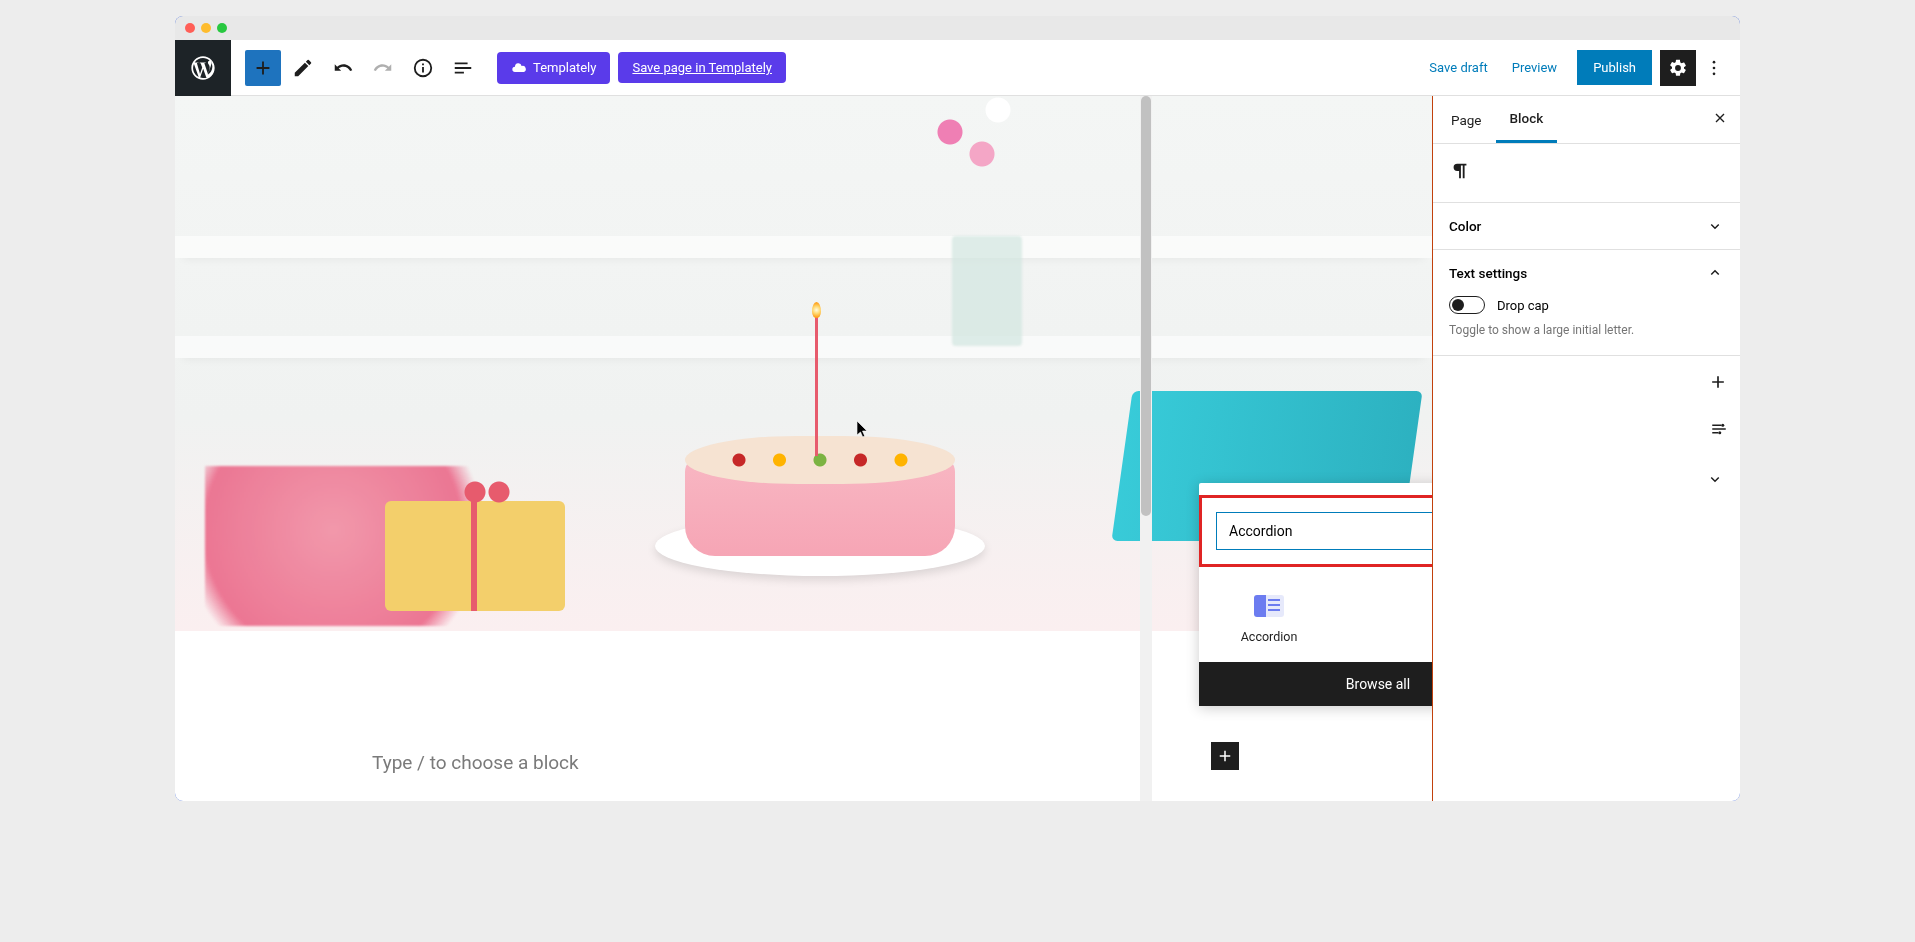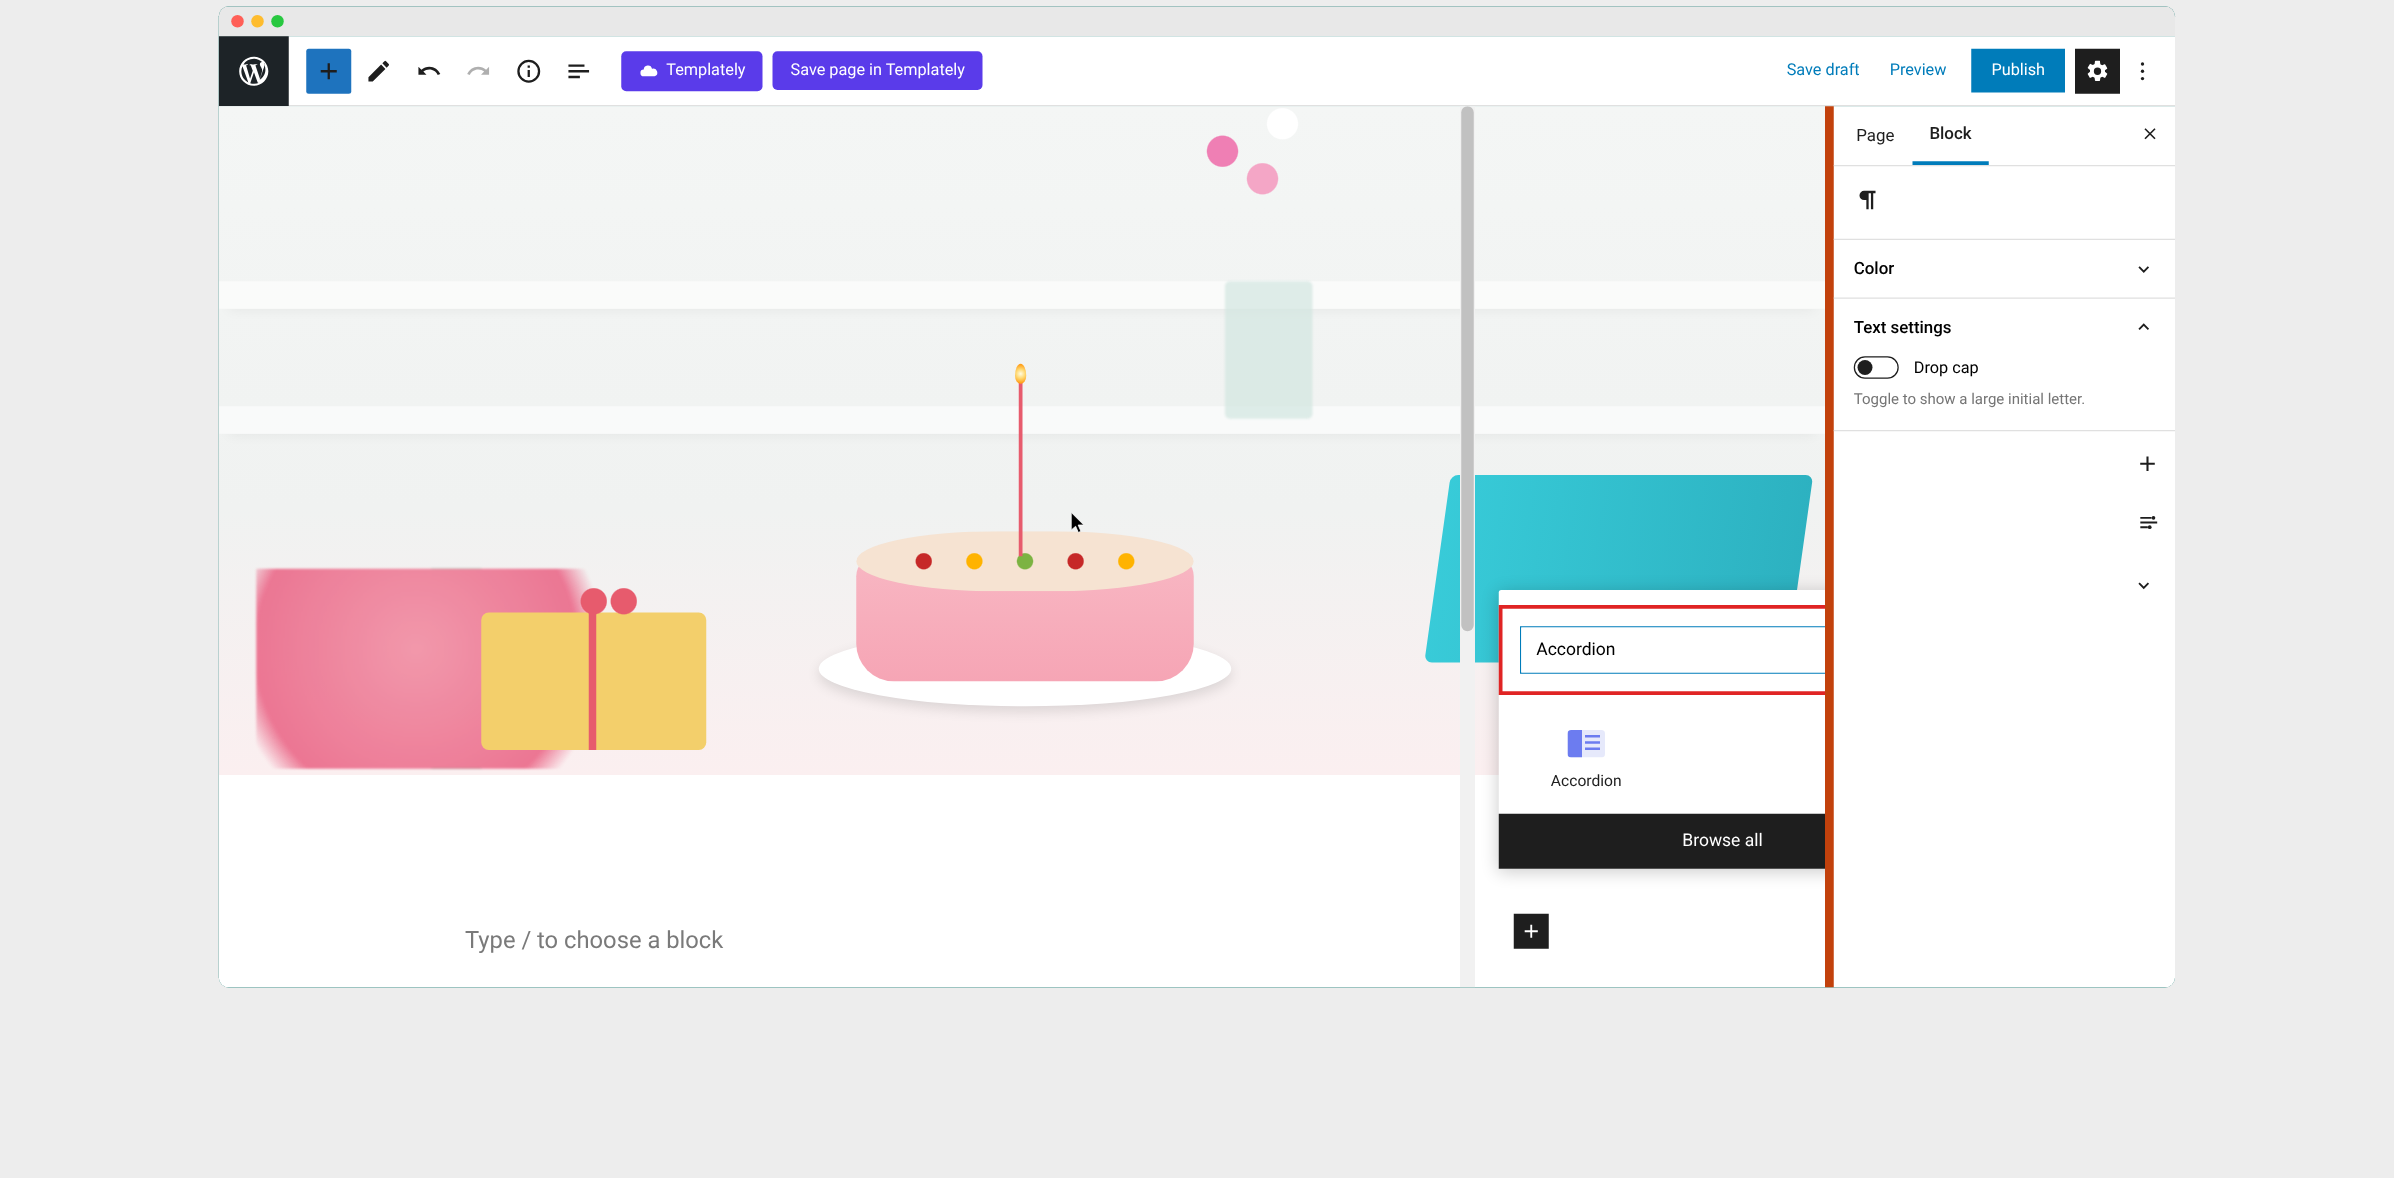--- a/index.html
+++ b/index.html
@@ -1,36 +1,36 @@
 <!DOCTYPE html>
 <html><head>
 <meta charset="utf-8">
 <style>
 * { margin: 0; padding: 0; box-sizing: border-box; font-family: -apple-system, BlinkMacSystemFont, "Segoe UI", Roboto, sans-serif; }
 body { background: #ededed; overflow: hidden; }
 
-.app-window { width: 1565px; height: 785px; background: #0f766e; border-radius: 8px; overflow: hidden; position: relative; margin: 5px auto; }
+.app-window { width: 1565px; height: 785px; background: #1d4ed8; border-radius: 8px; overflow: hidden; position: relative; margin: 16px auto; }
 
 .mac-titlebar { height: 24px; background: #e8e8e8; display: flex; align-items: center; padding: 0 10px; gap: 6px; }
 .mac-dot { width: 10px; height: 10px; border-radius: 50%; }
 .mac-red { background: #ff5f57; }
 .mac-yellow { background: #febc2e; }
 .mac-green { background: #28c840; }
 
 .top-toolbar { height: 56px; display: flex; align-items: center; padding: 0 8px; background: #fff; border-bottom: 1px solid #e0e0e0; }
 .wp-logo { width: 56px; height: 56px; background: #1d2327; display: flex; align-items: center; justify-content: center; margin-left: -8px; margin-right: 12px; }
 .wp-logo svg { width: 28px; height: 28px; fill: #fff; }
 
 .icon-btn { width: 36px; height: 36px; display: flex; align-items: center; justify-content: center; border: none; background: transparent; cursor: pointer; border-radius: 2px; margin: 0 2px; }
 .add-block-btn { background: #1e73be; color: #fff; }
 .add-block-btn svg { fill: #fff; }
 .icon-btn svg { width: 22px; height: 22px; fill: #1e1e1e; }
 
 .templately-btn { background: #5a3bea; color: #fff; border: none; padding: 8px 14px; border-radius: 4px; font-size: 13px; margin-left: 14px; cursor: pointer; display: flex; align-items: center; gap: 6px; }
-.save-templately-btn { background: #5a3bea; color: #fff; border: none; padding: 8px 14px; border-radius: 4px; font-size: 13px; margin-left: 8px; cursor: pointer; }
+.save-templately-btn { background: #5a3bea; color: #fff; border: none; padding: 8px 14px; border-radius: 4px; font-size: 13px; margin-left: 8px; cursor: pointer; text-decoration: underline; }
 
 .toolbar-spacer { flex: 1; }
 
 .text-link { color: #007cba; background: none; border: none; font-size: 13px; cursor: pointer; padding: 8px 12px; }
 .publish-btn { background: #007cba; color: #fff; border: none; padding: 10px 16px; font-size: 13px; cursor: pointer; margin: 0 8px; }
 .settings-btn { background: #1e1e1e; width: 36px; height: 36px; display:flex; align-items:center; justify-content:center; cursor:pointer; }
 .settings-btn svg { fill: #fff; width: 20px; height: 20px; }
 .more-btn { width: 36px; height: 36px; background: none; border: none; cursor: pointer; display:flex; align-items:center; justify-content:center; }
 
 .main-area { display: flex; height: calc(100% - 80px); }
@@ -64,21 +64,21 @@
 .inserter-card { width: 112px; text-align: center; padding: 10px 4px; cursor: pointer; border-radius:2px; }
 .inserter-card .blk-icon { width: 30px; height: 22px; margin: 0 auto 12px; background: linear-gradient(90deg,#6c7cf0 0 40%, transparent 40%), #e6e9fb; border-radius:3px; position:relative;}
 .inserter-card .blk-icon::after{content:"";position:absolute;right:4px;top:4px;width:12px;height:2px;background:#6c7cf0;box-shadow:0 5px 0 #6c7cf0,0 10px 0 #6c7cf0;}
 .inserter-card .lbl { font-size: 12.5px; color:#1e1e1e;}
 
 .inserter-popover { border: none; box-shadow: 0 2px 14px rgba(0,0,0,.2); padding-top:12px;}
 .red-box { border: 3px solid #e02424; padding: 14px; }
 .below-red { padding: 18px 14px 8px; }
 .browse-all-bar { background:#1e1e1e; color:#fff; text-align:center; padding:14px; font-size:14px; cursor:pointer;}
 
-.sidebar { width: 280px; border-left: 7px solid #c2410c; background: #fff; display:flex; flex-direction:column;}
+.sidebar { width: 308px; border-left: 1px solid #c2410c; background: #fff; display:flex; flex-direction:column;}
 .sidebar-tabs { display: flex; align-items: center; border-bottom: 1px solid #e0e0e0; height: 48px; padding: 0 4px;}
 .sidebar-tab { padding: 0 14px; height:100%; display:flex; align-items:center; font-size: 13.5px; color:#1e1e1e; cursor:pointer; border:none; background:none; }
 .sidebar-tab.active { border-bottom: 3px solid #007cba; font-weight:500;}
 .sidebar-close { margin-left:auto; background:none; border:none; cursor:pointer; padding:8px;}
 .block-info { padding: 16px; display:flex; gap:14px; border-bottom:1px solid #e0e0e0;}
 .block-info-icon { flex-shrink:0; }
 .block-info-text .title { font-weight:500; font-size:13.5px; margin-bottom:6px;}
 .block-info-text .desc { font-size:12.5px; color:#555; line-height:1.4;}
 .panel { border-bottom:1px solid #e0e0e0; }
 .panel-header { display:flex; align-items:center; justify-content:space-between; padding: 14px 16px; cursor:pointer; font-size:13.5px; font-weight:500;}

